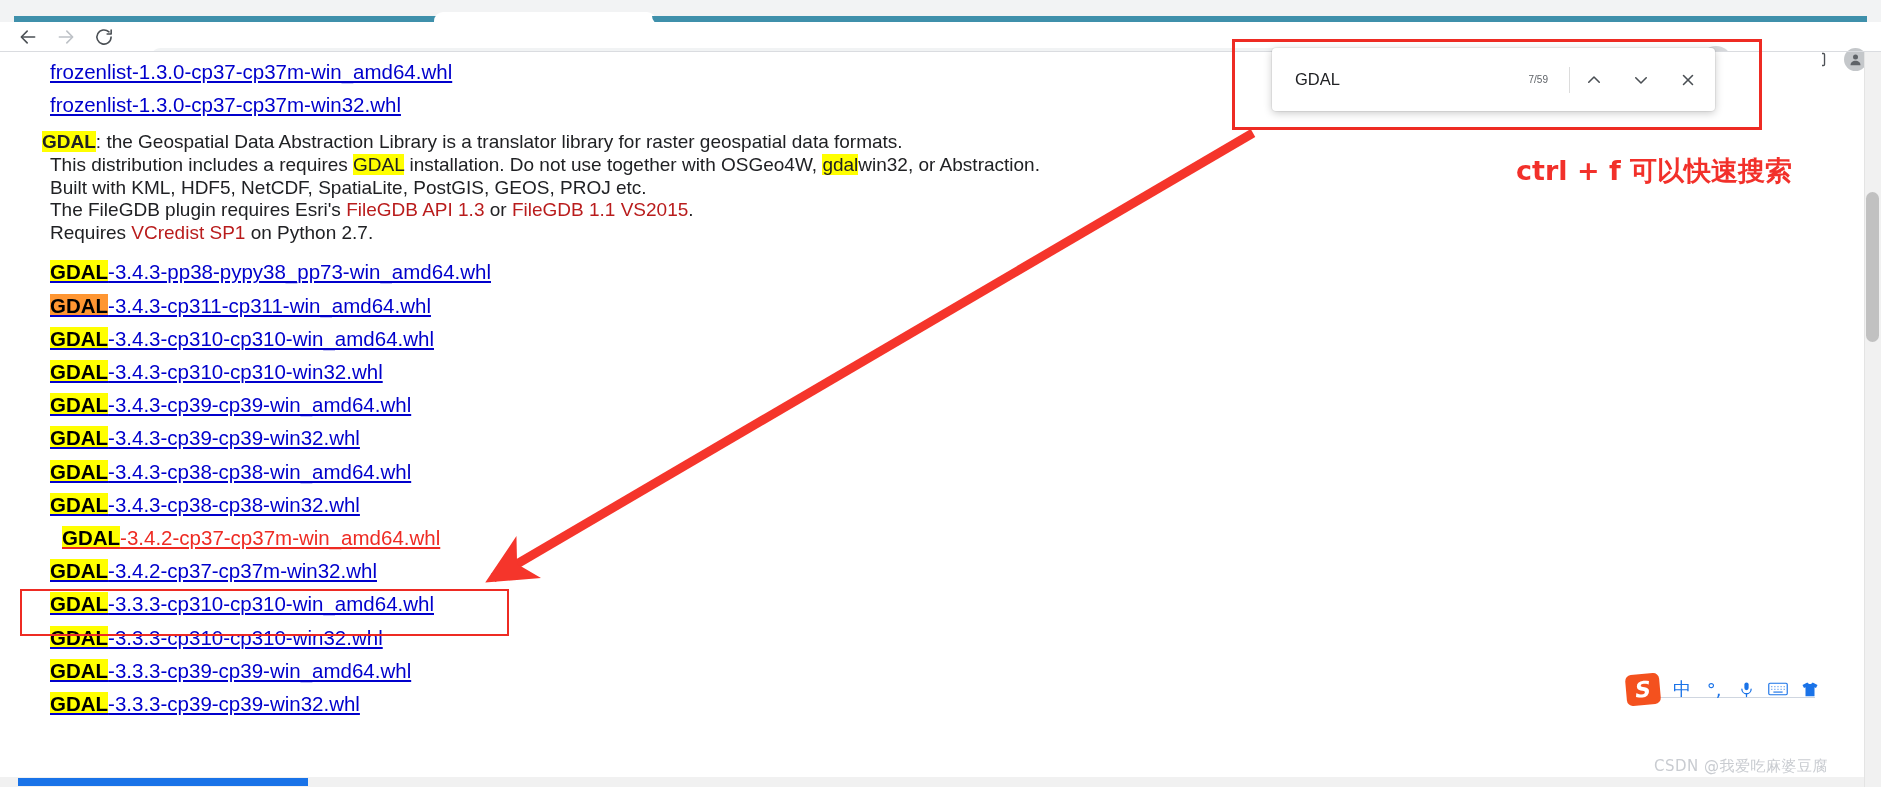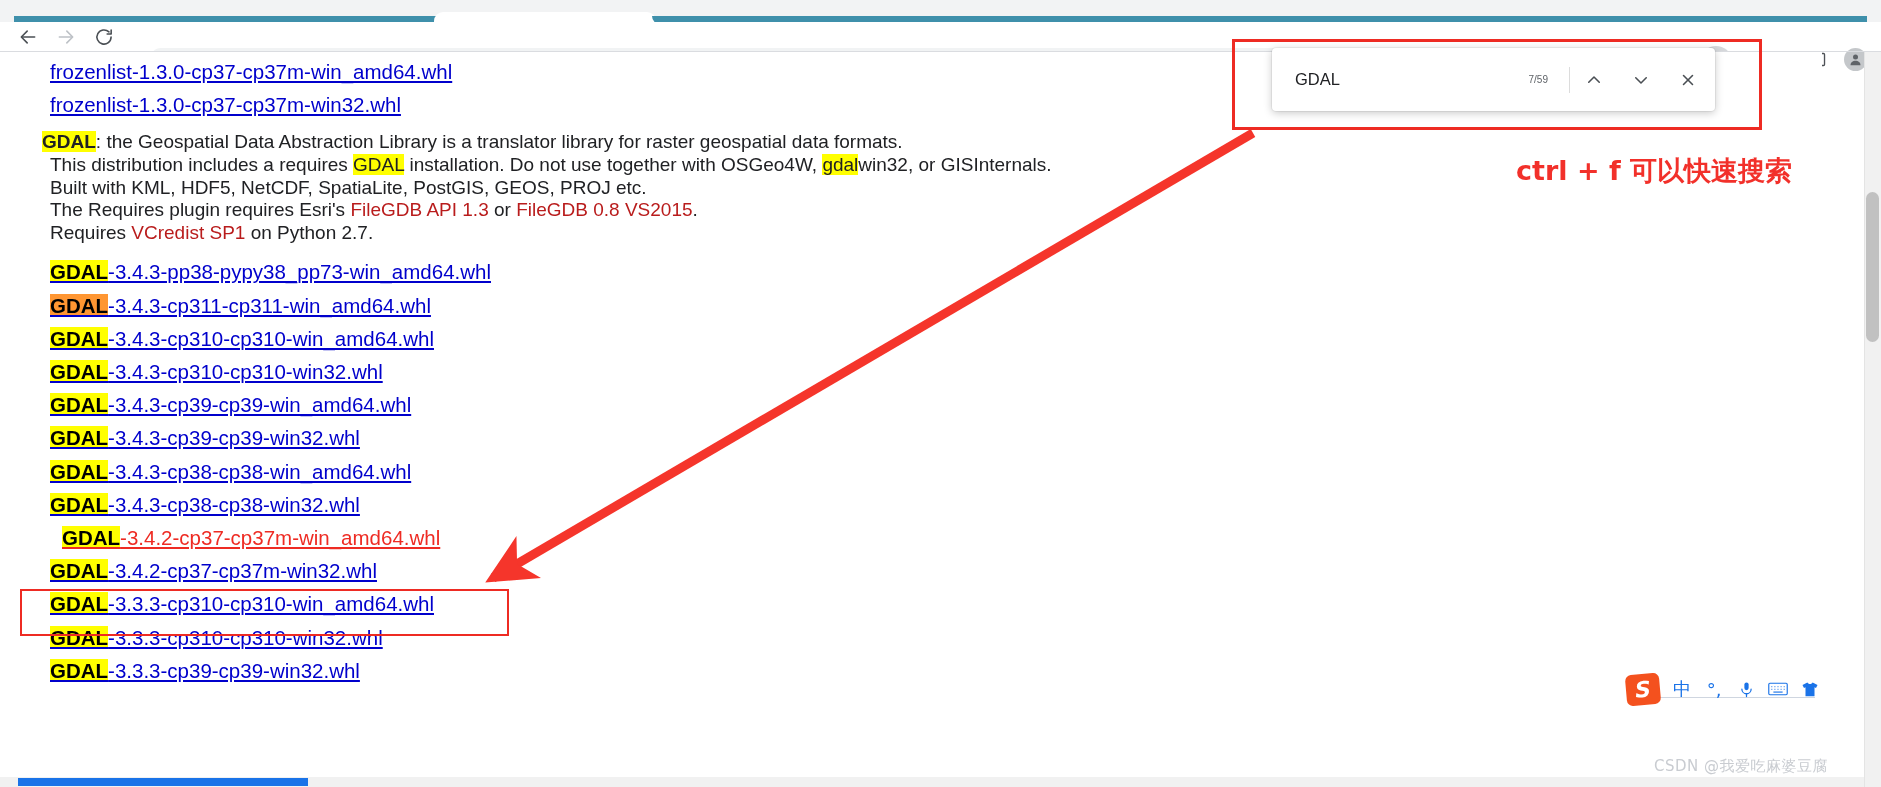--- a/index.html
+++ b/index.html
@@ -264,39 +264,40 @@
   <div class="chrome-sep"></div>
 
   <div class="page">
     <div class="content">
 
       <a class="wlink">frozenlist-1.3.0-cp37-cp37m-win_amd64.whl</a>
       <a class="wlink">frozenlist-1.3.0-cp37-cp37m-win32.whl</a>
 
       <div class="desc">
         <div class="desc-line first"><span class="hl bold">GDAL</span><span>: the Geospatial Data Abstraction Library is a translator library for raster geospatial data formats.</span></div>
-        <div class="desc-line"><span>This distribution includes a requires </span><span class="hl">GDAL</span><span> installation. Do not use together with OSGeo4W, </span><span class="hl">gdal</span><span>win32, or GISInternals.</span></div>
+        <div class="desc-line"><span>This distribution includes a requires </span><span class="hl">GDAL</span><span> installation. Do not use together with OSGeo4W, </span><span class="hl">gdal</span><span>win32, or Abstraction.</span></div>
         <div class="desc-line">Built with KML, HDF5, NetCDF, SpatiaLite, PostGIS, GEOS, PROJ etc.</div>
-        <div class="desc-line"><span>The Requires plugin requires Esri's </span><a class="ilink">FileGDB API 1.3</a><span> or </span><a class="ilink">FileGDB 0.8 VS2015</a><span>.</span></div>
+        <div class="desc-line"><span>The FileGDB plugin requires Esri's </span><a class="ilink">FileGDB API 1.3</a><span> or </span><a class="ilink">FileGDB 1.1 VS2015</a><span>.</span></div>
         <div class="desc-line"><span>Requires </span><a class="ilink">VCredist SP1</a><span> on Python 2.7.</span></div>
       </div>
 
       <div class="links-block" id="gdal-list">
           <a class="wlink"><span class="hl">GDAL</span><span>-3.4.3-pp38-pypy38_pp73-win_amd64.whl</span></a>
           <a class="wlink"><span class="hl-active">GDAL</span><span>-3.4.3-cp311-cp311-win_amd64.whl</span></a>
           <a class="wlink"><span class="hl">GDAL</span><span>-3.4.3-cp310-cp310-win_amd64.whl</span></a>
           <a class="wlink"><span class="hl">GDAL</span><span>-3.4.3-cp310-cp310-win32.whl</span></a>
           <a class="wlink"><span class="hl">GDAL</span><span>-3.4.3-cp39-cp39-win_amd64.whl</span></a>
           <a class="wlink"><span class="hl">GDAL</span><span>-3.4.3-cp39-cp39-win32.whl</span></a>
           <a class="wlink"><span class="hl">GDAL</span><span>-3.4.3-cp38-cp38-win_amd64.whl</span></a>
           <a class="wlink"><span class="hl">GDAL</span><span>-3.4.3-cp38-cp38-win32.whl</span></a>
           <a class="wlink focused-red"><span class="hl">GDAL</span><span>-3.4.2-cp37-cp37m-win_amd64.whl</span></a>
           <a class="wlink"><span class="hl">GDAL</span><span>-3.4.2-cp37-cp37m-win32.whl</span></a>
           <a class="wlink"><span class="hl">GDAL</span><span>-3.3.3-cp310-cp310-win_amd64.whl</span></a>
           <a class="wlink"><span class="hl">GDAL</span><span>-3.3.3-cp310-cp310-win32.whl</span></a>
+          <a class="wlink"><span class="hl">GDAL</span><span>-3.3.3-cp39-cp39-win_amd64.whl</span></a>
           <a class="wlink"><span class="hl">GDAL</span><span>-3.3.3-cp39-cp39-win32.whl</span></a>
         </div>
     </div>
   </div>
 
   <div class="red-rect"></div>
 
   <div class="findbar-outline"></div>
 
   <div class="findbar">

